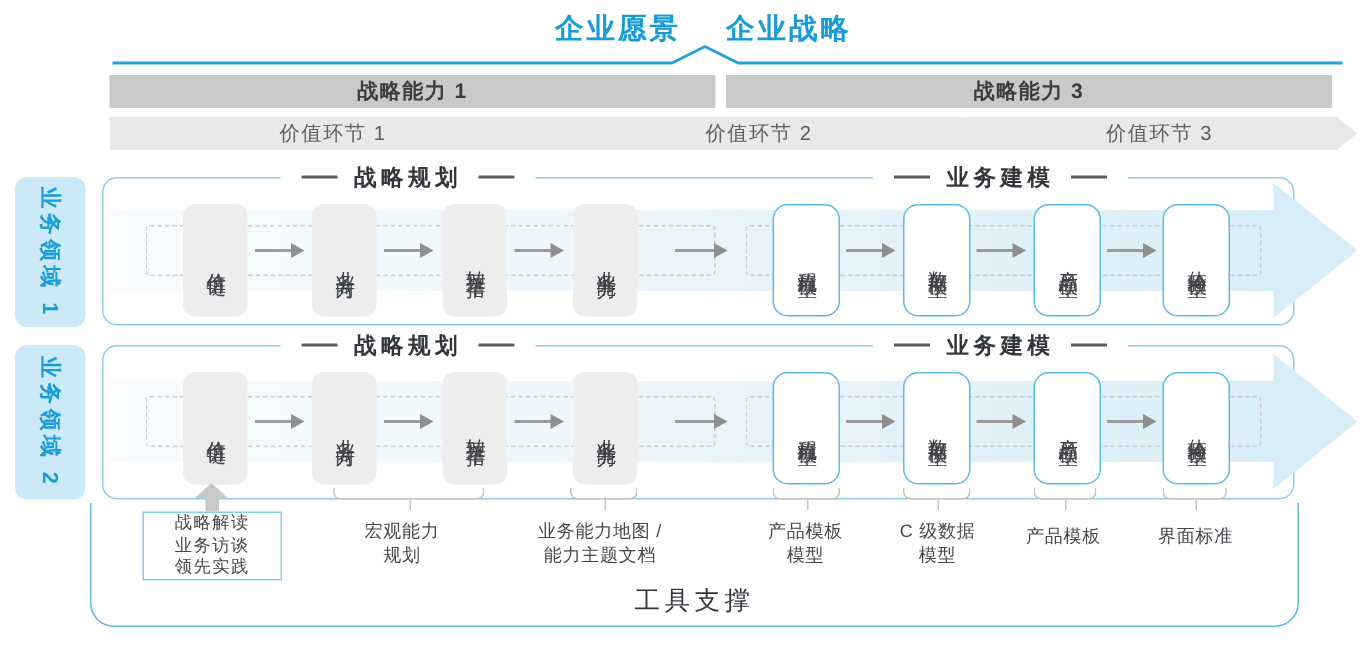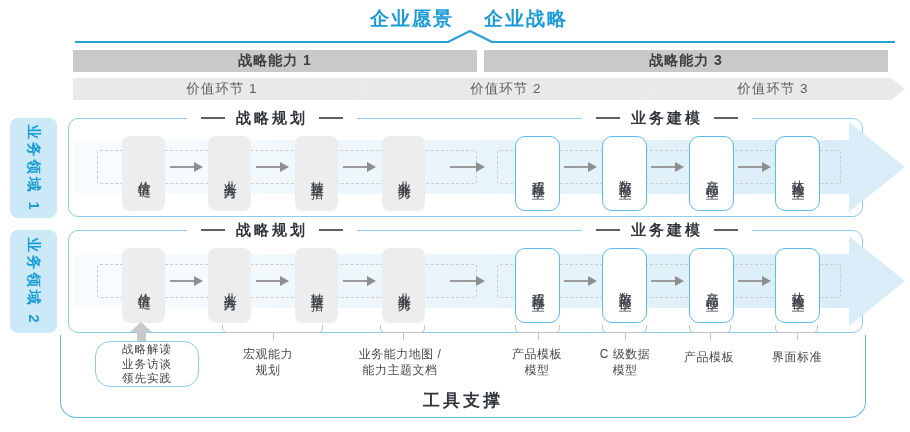--- a/index.html
+++ b/index.html
@@ -30,21 +30,21 @@
                   display:flex; align-items:center; justify-content:center; }
   .domain-label span { transform:rotate(90deg); white-space:nowrap; font-size:14.5px; font-weight:bold;
                        color:#199cd8; letter-spacing:3px; }
   .domain-1 { top:118px; height:100px; }
   .domain-2 { top:230px; height:103px; }
 
   
   .tool-box { position:absolute; left:60px; top:335px; width:806px; height:83px;
               border:1.5px solid #62bae4; border-top:none; border-radius:0 0 16px 16px; background:#fff; }
   .tool-label { position:absolute; left:0; bottom:5px; width:100%; text-align:center;
-                font-size:17px; font-weight:bold; color:#33373c; letter-spacing:3px; }
+                font-size:17px; font-weight:normal; color:#33373c; letter-spacing:3px; }
 
   
   .row-box { position:absolute; left:68px; width:795px; border:1.5px solid #8bcdec; border-radius:10px; background:#fff; }
   .row-1 { top:118px; height:99px; }
   .row-2 { top:230px; height:103px; }
 
   .band { position:absolute; left:74px; width:776px; height:54px;
           background:linear-gradient(to right, rgba(233,244,251,0.25), #d9edf8); }
   .band-1 { top:140px; } .band-2 { top:254px; }
   .band-head { position:absolute; left:849px; width:0; height:0;
@@ -82,22 +82,22 @@
   .fa-1 { left:170px; width:33px; } .fa-2 { left:256px; width:33px; } .fa-3 { left:343px; width:33px; }
   .fa-4 { left:450px; width:35px; } .fa-5 { left:564px; width:33px; } .fa-6 { left:651px; width:33px; }
   .fa-7 { left:738px; width:33px; }
   .far-1 { top:162px; } .far-2 { top:276px; }
 
   
   .up-arrow-stem { position:absolute; left:137px; top:331px; width:9px; height:11px; background:#c9c9c9; }
   .up-arrow-head { position:absolute; left:130px; top:322px; width:0; height:0;
                    border-bottom:10px solid #c9c9c9; border-left:11px solid transparent; border-right:11px solid transparent; }
 
-  .practice-box { position:absolute; left:95px; top:341px; width:104px; height:46px; background:#fff;
-                  border:1.3px solid #8bcdec; border-radius:15px; display:flex; flex-direction:column;
+  .practice-box { position:absolute; left:95px; top:341px; width:93px; height:46px; background:#fff;
+                  border:1.3px solid #8bcdec; border-radius:0; display:flex; flex-direction:column;
                   align-items:center; justify-content:center; }
   .practice-box div { font-size:11.5px; color:#46494d; line-height:1.25; letter-spacing:1px; }
 
   .bracket { position:absolute; top:325px; height:8px; border:1.2px solid #c3c3c3; border-top:none;
              border-radius:0 0 5px 5px; }
   .bracket::after { content:""; position:absolute; left:50%; top:100%; height:8px; border-left:1.2px solid #c3c3c3; }
   .br-a { left:222px; width:101px; }
   .br-b { left:380px; width:45px; }
   .br-c { left:515px; width:45px; }
   .br-d { left:602px; width:45px; }

